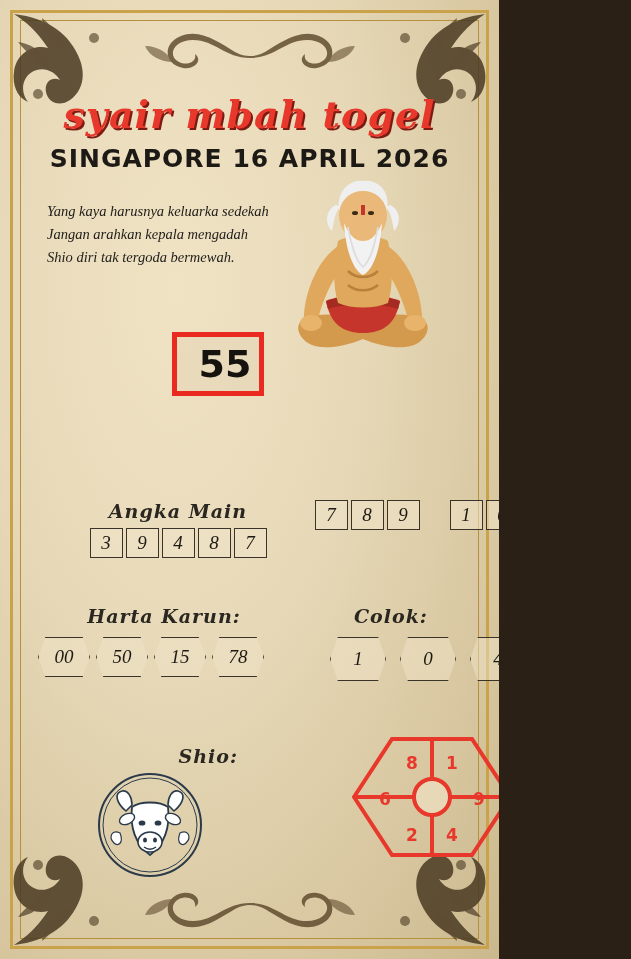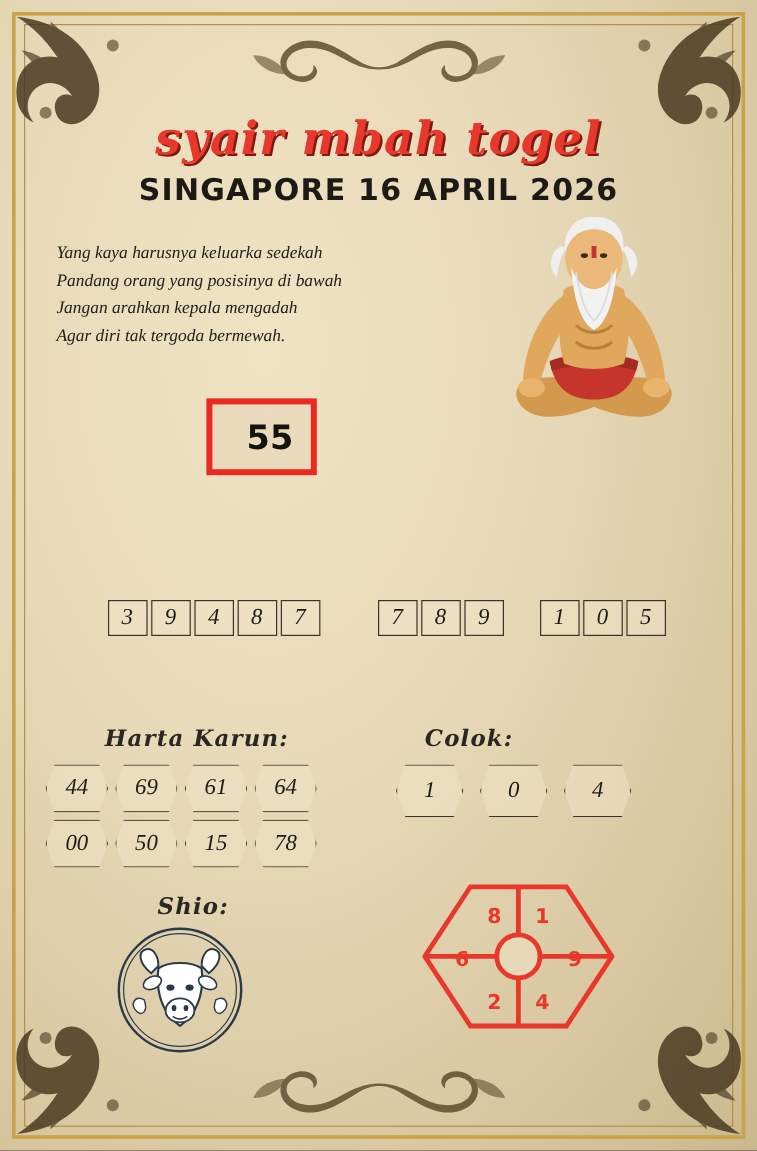--- a/index.html
+++ b/index.html
@@ -3,21 +3,21 @@
 <meta charset="utf-8">
 <style>
   * { box-sizing: border-box; margin: 0; padding: 0; }
   html, body {
     width: 631px; height: 959px;
     background: #2b2016;
     font-family: "Liberation Serif", serif;
   }
   #poster {
     position: relative;
-    width: 631px; height: 959px;
+    width: 499px; height: 959px;
     background:
       radial-gradient(ellipse at 35% 30%, #f0e3c4 0%, #e7d9b8 40%, #d8c7a0 75%, #cbb88e 100%);
     overflow: hidden;
   }
   
   .frame-outer {
     position: absolute;
     left: 10px; top: 10px; right: 10px; bottom: 10px;
     border: 3px solid #c9a24a;
     pointer-events: none;
@@ -86,21 +86,21 @@
   .guru { position: absolute; right: 28px; top: 175px; width: 215px; height: 215px; }
   .guru svg { width:100%; height:100%; display:block; }
 
   
   .bignum {
     position: absolute;
     border: 5px solid #ea2a20;
     background: rgba(228,214,182,.55);
     display: flex; align-items: center; justify-content: center;
     font-family: "DejaVu Sans", sans-serif;
-    font-size: 28px;
+    font-size: 38px;
     font-weight: bold;
     color: #16130f;
     padding-left: 14px;
   }
   .bignum-a { left: 172px; top: 332px; width: 92px; height: 64px; }
   .bignum-b { left: 80px;  top: 396px; width: 92px; height: 64px; }
 
   
   .sec-label {
     font-family: "DejaVu Serif", serif;
@@ -145,21 +145,21 @@
   #g-harta { left: 38px; top: 605px; width: 230px; }
   #g-harta .sec-label { text-align: center; padding-left: 22px; margin-bottom: 10px; }
   #g-harta .hexrow { margin-bottom: 6px; }
   #g-colok { left: 320px; top: 605px; width: 220px; }
   #g-colok .sec-label { text-align: left; padding-left: 34px; margin-bottom: 10px; }
   #g-colok .hex { width: 56px; height: 44px; }
   #g-colok .hexrow { gap: 14px; padding-left: 10px; }
 
   
   #g-shio { left: 78px; top: 745px; width: 160px; }
-  #g-shio .sec-label { text-align: center; padding-left: 6px; margin-bottom: 4px; font-style: italic; }
+  #g-shio .sec-label { text-align: right; padding-left: 6px; margin-bottom: 4px; font-style: italic; }
   .shio-img { width: 108px; height: 108px; margin-left: 18px; }
   .shio-img svg { width: 100%; height: 100%; display: block; }
 
   
   #g-wheel { position: absolute; left: 352px; top: 735px; width: 160px; height: 125px; }
   #g-wheel svg { width: 100%; height: 100%; display: block; }
   .wheel-num {
     font-family: "DejaVu Sans", sans-serif;
     font-size: 17px; font-weight: bold; fill: #e8372b;
   }
@@ -222,23 +222,22 @@
       <path d="M60 18 C74 18 84 26 88 34 C76 34 64 28 60 18 Z" fill="currentColor" opacity=".7"></path>
       <path d="M270 18 C256 18 246 26 242 34 C254 34 266 28 270 18 Z" fill="currentColor" opacity=".7"></path>
     </svg>
   </div>
 
   <div class="title">syair mbah togel</div>
   <div class="subtitle">SINGAPORE 16 APRIL 2026</div>
 
   <div class="poem">
     <div>Yang kaya harusnya keluarka sedekah</div>
-    <div>Pandang orang yang posisinya di bawah</div>
     <div>Jangan arahkan kepala mengadah</div>
-    <div>Agar diri tak tergoda bermewah.</div>
+    <div>Shio diri tak tergoda bermewah.</div>
   </div>
 
   <div class="guru">
     <svg viewBox="0 0 215 215">
 
       <path d="M52 168 C40 160 38 146 52 142 C70 137 92 140 107 146 C122 140 144 137 162 142 C176 146 174 160 162 168 C150 176 126 172 107 164 C88 172 64 176 52 168 Z" fill="#d39a4e"></path>
 
       <path d="M70 126 C74 148 86 158 107 158 C128 158 140 148 144 126 C128 118 86 118 70 126 Z" fill="#c6352b"></path>
       <path d="M70 126 C86 120 128 120 144 126 L142 134 C126 128 88 128 72 134 Z" fill="#a52a22"></path>
 
@@ -263,20 +262,21 @@
       <path d="M105 30 h4 v10 h-4 z" fill="#c6352b"></path>
 
       <path d="M88 48 C90 78 98 96 107 100 C116 96 124 78 126 48 C120 62 114 66 107 66 C100 66 94 62 88 48 Z" fill="#f2f2f2"></path>
       <path d="M92 52 C96 74 100 86 107 92 C114 86 118 74 122 52" stroke="#dcdcdc" stroke-width="1.5" fill="none"></path>
     </svg>
   </div>
 
   <div class="bignum bignum-a">55</div>
 
   <div class="grp" id="g-angka">
+    <div class="sec-label">Angka Main</div>
     <div class="cells">
       <div class="cell">3</div>
       <div class="cell">9</div>
       <div class="cell">4</div>
       <div class="cell">8</div>
       <div class="cell">7</div>
     </div>
   </div>
 
   <div class="grp" id="g-kepala">
@@ -290,26 +290,20 @@
   <div class="grp" id="g-ekor">
     <div class="cells">
       <div class="cell">1</div>
       <div class="cell">0</div>
       <div class="cell">5</div>
     </div>
   </div>
 
   <div class="grp" id="g-harta">
     <div class="sec-label">Harta Karun:</div>
-    <div class="hexrow">
-      <div class="hex">44</div>
-      <div class="hex">69</div>
-      <div class="hex">61</div>
-      <div class="hex">64</div>
-    </div>
     <div class="hexrow">
       <div class="hex">00</div>
       <div class="hex">50</div>
       <div class="hex">15</div>
       <div class="hex">78</div>
     </div>
   </div>
 
   <div class="grp" id="g-colok">
     <div class="sec-label">Colok:</div>

